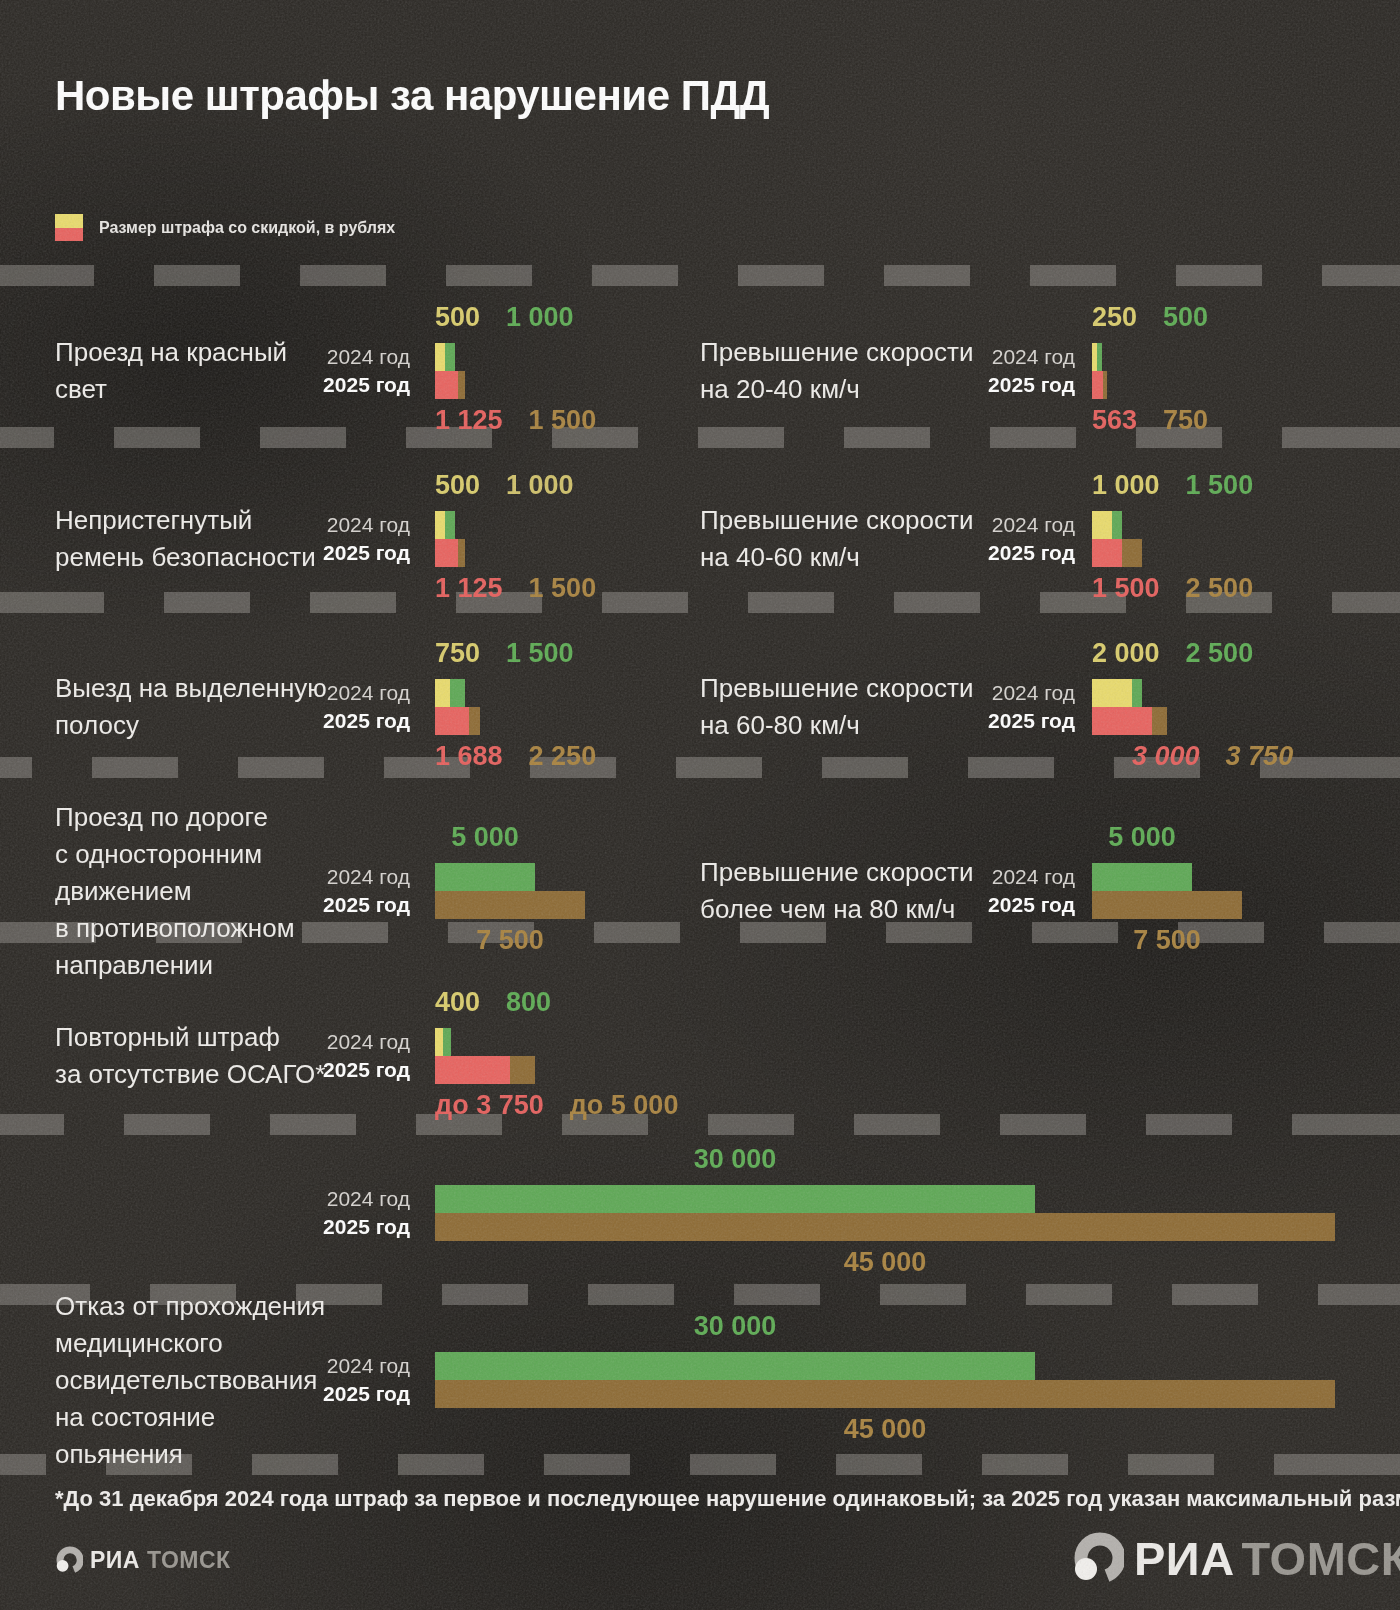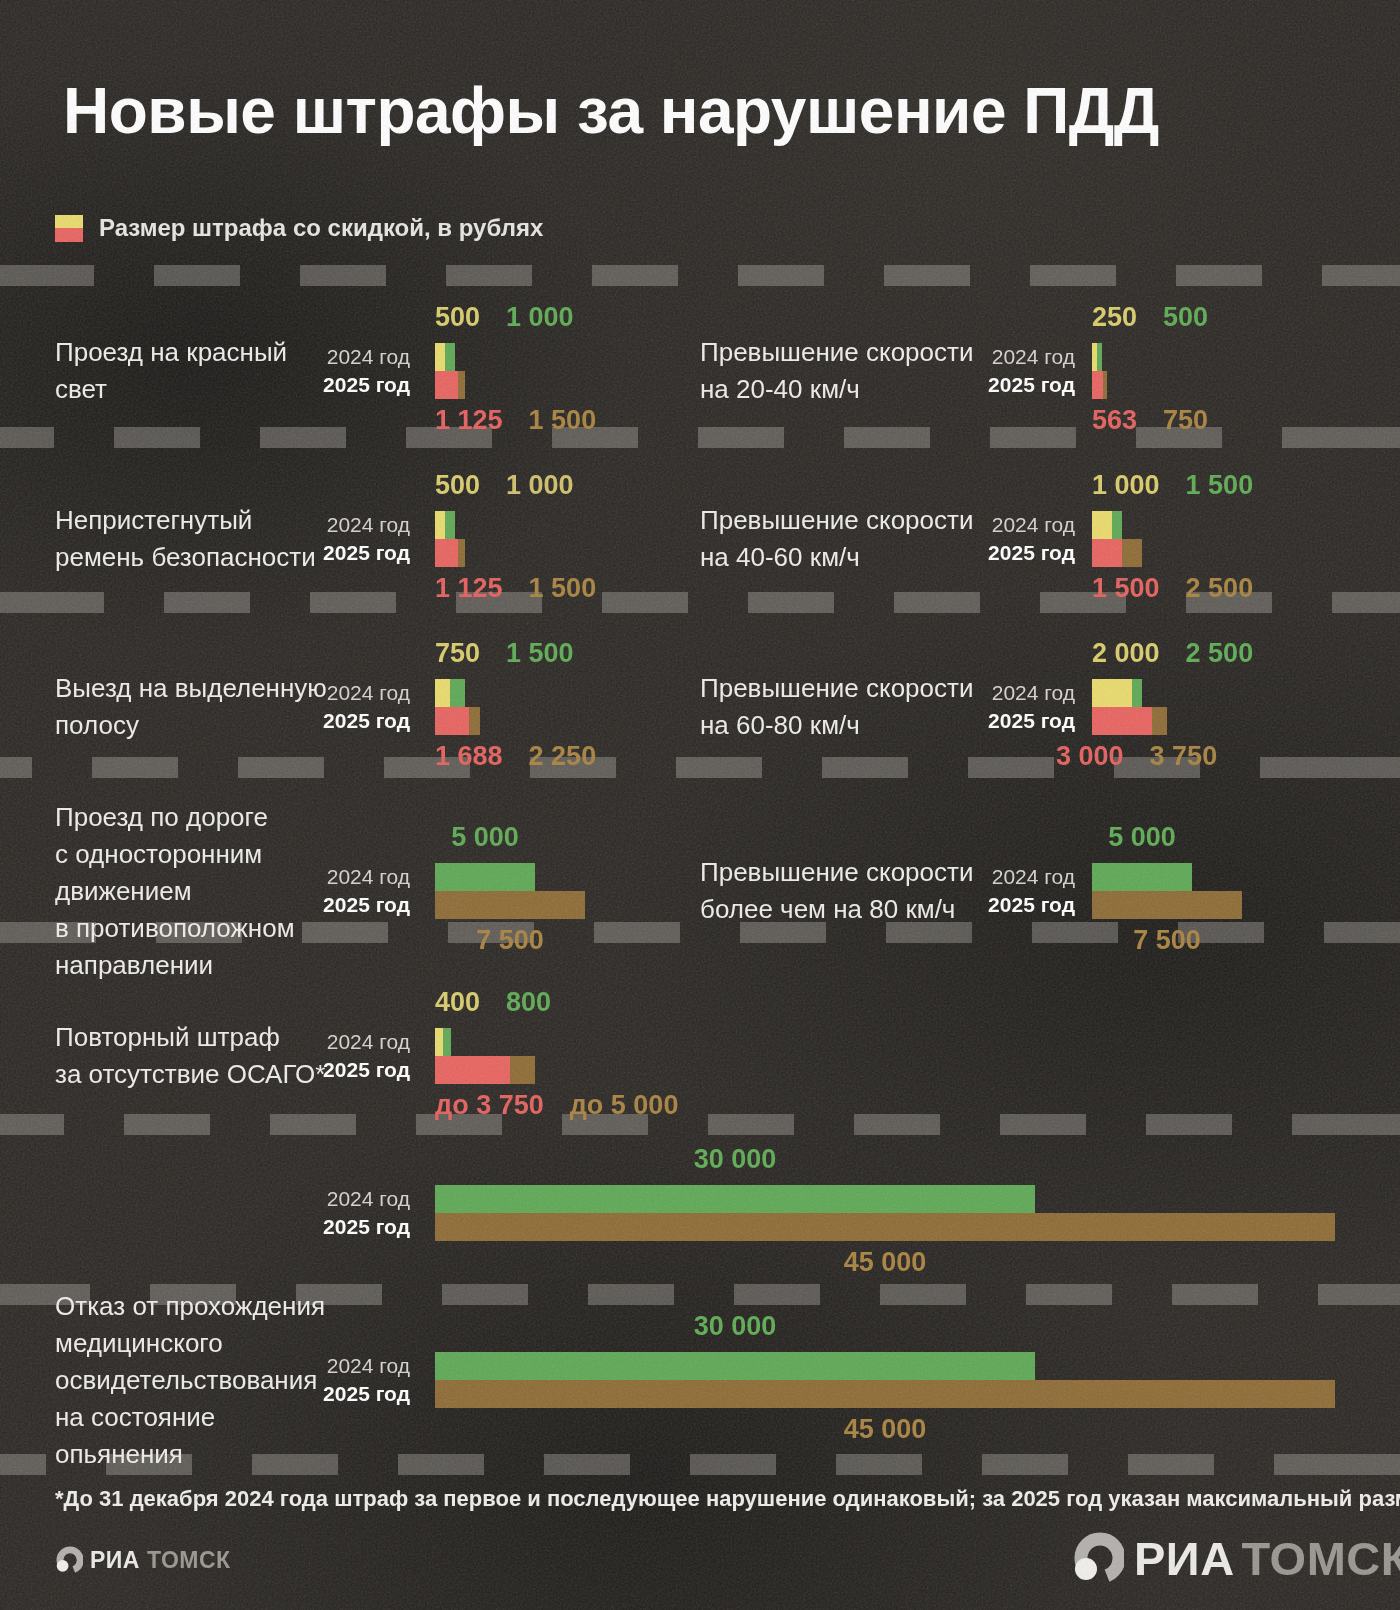--- a/index.html
+++ b/index.html
@@ -12,32 +12,32 @@
       radial-gradient(760px 560px at 46% 92%, rgba(0,0,0,.34), transparent 72%),
       radial-gradient(500px 380px at 70% 8%, rgba(60,55,50,.18), transparent 70%),
       #2a2723;
     color:#fff;
   }
   .noise-svg{position:absolute;left:0;top:0;width:100%;height:100%;opacity:.17;pointer-events:none;z-index:40;}
   .dash-row{
     position:absolute;left:0;width:100%;height:21px;z-index:1;opacity:.9;
     background:repeating-linear-gradient(90deg, var(--road) 0 86px, transparent 86px 146px);
   }
-  .hdr-title{position:absolute;left:55px;top:40px;font-size:64px;line-height:56px;font-weight:bold;letter-spacing:-.5px;color:#fff;z-index:5;margin-left:8px;}
+  .hdr-title{position:absolute;left:55px;top:40px;font-size:42px;line-height:56px;font-weight:bold;letter-spacing:-.5px;color:#fff;z-index:5;}
   .hdr-sub{position:absolute;left:55px;top:106px;font-size:25px;line-height:30px;font-weight:600;color:#f3f2f0;white-space:pre-line;z-index:5;}
   .legend-item{position:absolute;top:214px;display:flex;align-items:center;gap:16px;z-index:5;}
   .legend-item.l1{left:55px;}
   .legend-item.l2{left:700px;}
   .swatch{width:28px;height:27px;display:flex;flex-direction:column;}
   .swatch div{flex:1;}
   .sw-disc-top{background:var(--bar-yellow);}
   .sw-disc-bot{background:var(--bar-red);}
   .sw-full-top{background:var(--bar-green);}
   .sw-full-bot{background:var(--bar-brown);}
-  .legend-label{font-size:24px;font-weight:600;color:#e8e6e3;}
+  .legend-label{font-size:16px;font-weight:600;color:#e8e6e3;}
   .rows{position:absolute;left:0;top:0;width:100%;height:100%;z-index:5;}
   .crow{position:absolute;left:0;width:100%;height:56px;}
   .vlabel{position:absolute;top:28px;transform:translateY(-50%);font-size:26px;line-height:37px;color:#efedea;white-space:pre-line;}
   .years{position:absolute;left:0;top:0;text-align:right;font-size:21px;}
   .yr{height:28px;line-height:28px;}
   .yr.y2024{color:#d6d3cf;}
   .yr.y2025{color:#ffffff;font-weight:bold;}
   .bars{position:absolute;top:0;}
   .bar{display:flex;height:28px;}
   .seg{height:100%;}
@@ -324,21 +324,21 @@
           </div>
           <div class="bar">
             <div class="seg" style="width: 60px; background: rgb(232, 98, 94);"></div>
             <div class="seg" style="width: 15px; background: rgb(141, 106, 51);"></div>
           </div>
         </div>
         <div class="vals top paired" style="left: 1092px;">
           <span style="color: rgb(217, 204, 107);">2 000</span>
           <span style="color: rgb(92, 171, 82);">2 500</span>
         </div>
-        <div class="vals bot paired" style="left: 1056px;">
+        <div class="vals bot paired" style="left: 1132px; font-style: italic;">
           <span style="color: rgb(229, 95, 92);">3 000</span>
           <span style="color: rgb(168, 130, 62);">3 750</span>
         </div>
       </div>
       <div class="crow" style="top: 863px;">
         <div class="vlabel" style="left: 700px; width: 350px;">Превышение скорости
 более чем на 80 км/ч</div>
         <div class="years" style="width: 1075px;">
           <div class="yr y2024">2024 год</div>
           <div class="yr y2025">2025 год</div>

